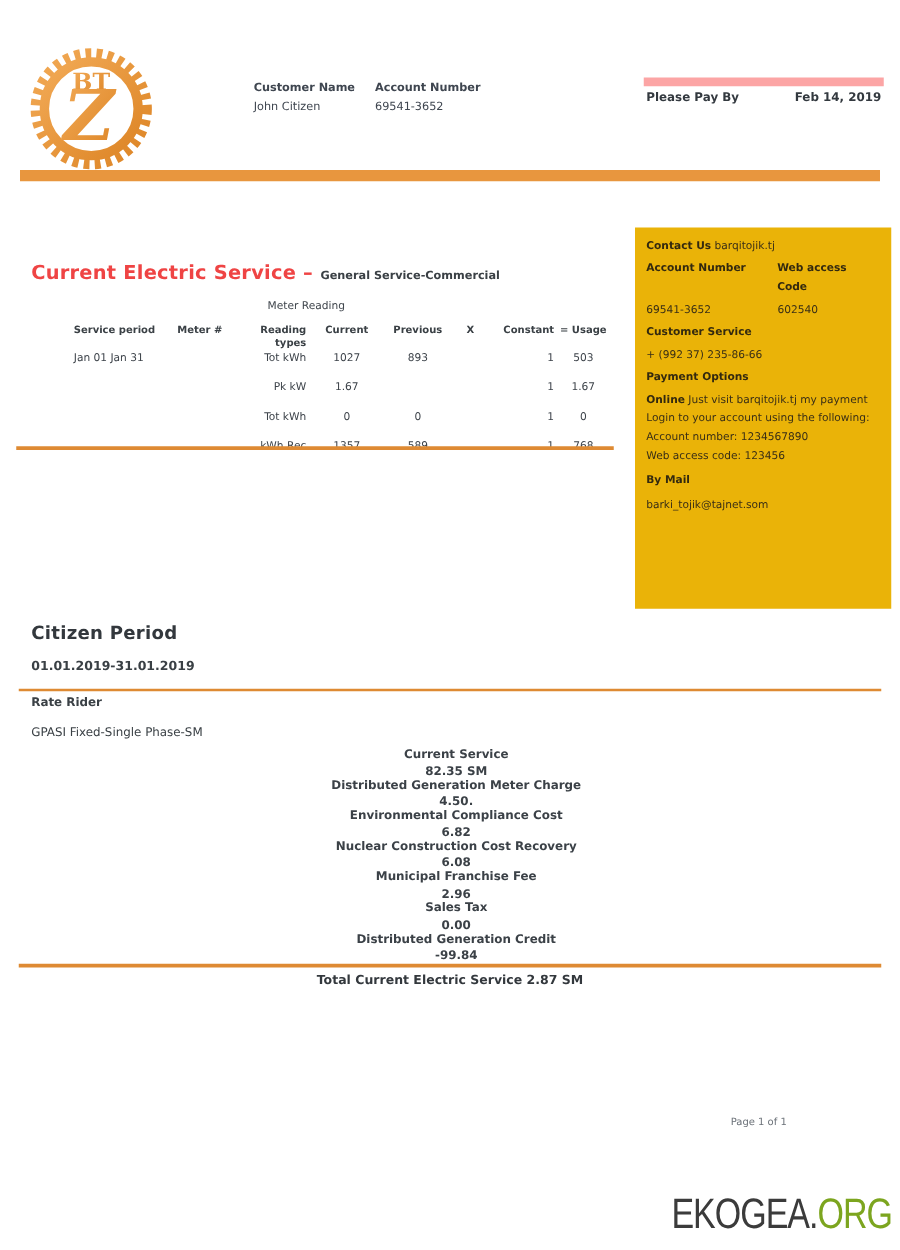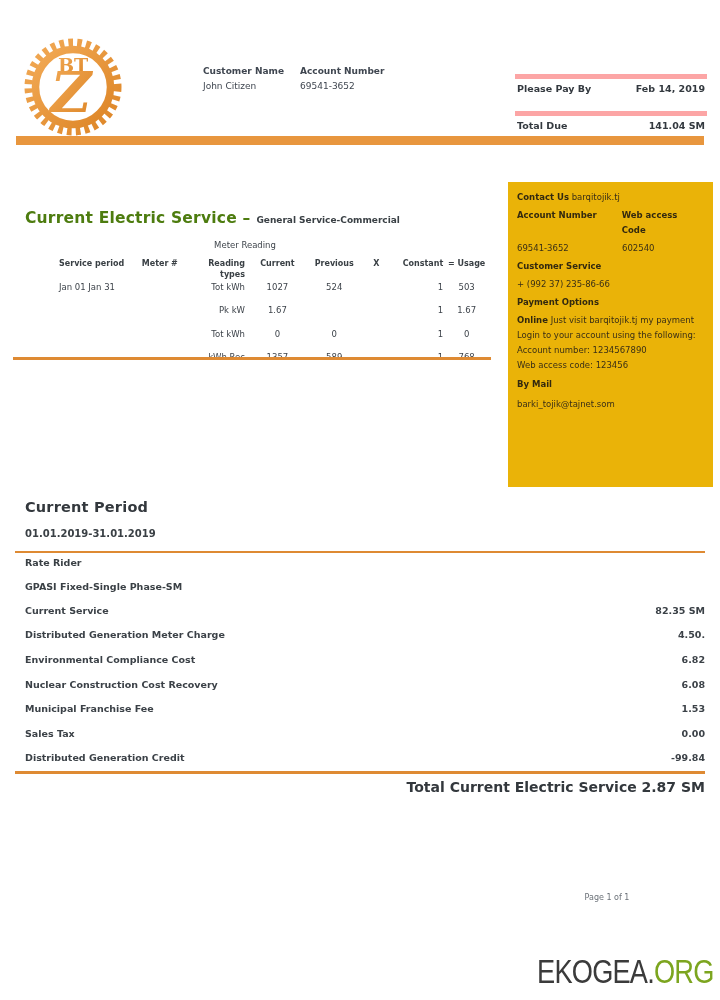--- a/index.html
+++ b/index.html
@@ -9,26 +9,26 @@
 
   
   .logo { position:absolute; left:22px; top:36px; width:102px; height:102px; }
   .hcol { position:absolute; top:64px; font-size:9px; line-height:15px; color:#3f4650; }
   .hcol .lbl { font-weight:bold; }
   .col-name { left:203px; width:92px; }
   .col-acct { left:300px; width:95px; }
   .col-addr { left:400px; width:100px; }
 
   .paybox { position:absolute; left:515px; top:62px; width:192px; font-size:9.5px; color:#33393f; }
-  .paybox .row { display:flex; justify-content:space-between; border-top:5px solid #fca5a5; padding:4px 2px 5px 2px; font-weight:bold;margin-top:12px; }
+  .paybox .row { display:flex; justify-content:space-between; border-top:7px solid #fca5a5; padding:4px 2px 5px 2px; font-weight:bold; }
   .band { position:absolute; left:16px; top:136px; width:688px; height:9px; background:#E8963E; }
 
   
   .svc-title { position:absolute; left:25px; top:209px; display:flex; align-items:baseline; gap:6px; }
-  .svc-title .big { font-size:15.5px; font-weight:bold; color:#4d7c0f; letter-spacing:.2px; }
+  .svc-title .big { font-size:15.5px; font-weight:bold; color:#ef4444; letter-spacing:.2px; }
   .svc-title .small { font-size:9px; font-weight:bold; color:#3a4045; }
   .meter-reading { position:absolute; left:155px; top:240px; width:180px; text-align:center; font-size:8.5px; color:#3f454c; }
 
   .mtable { position:absolute; left:20px; top:258px; width:470px; font-size:8.5px; }
   .mrow { display:flex; height:23.5px; align-items:flex-start;margin-left:39px; }
   .mrow > div { line-height:11px; }
   .c1{width:85px;text-align:left;} .c2{width:50px;text-align:center;}
   .c3{width:72px;text-align:right;padding-right:4px;} .c4{width:62px;text-align:center;}
   .c5{width:62px;text-align:center;} .c6{width:30px;text-align:center;}
   .c7{width:58px;text-align:right;} .c8{width:51px;text-align:center;}
@@ -41,26 +41,26 @@
   .obox .grp { margin-bottom:3px; }
   .obox .two { display:flex; }
   .obox .two > div:first-child { width:105px; }
   .gap1 { height:4px; } .gap2 { height:5px; }
 
   
   .bill-title { position:absolute; left:25px; top:499px; font-size:14.5px; font-weight:bold; color:#33383d; letter-spacing:.2px; }
   .bill-period { position:absolute; left:25px; top:528px; font-size:10px; font-weight:bold; color:#3a4045; }
   .line2 { position:absolute; left:15px; top:551px; width:690px; height:2px; background:#DE8A33; }
   .rate-rider { position:absolute; left:25px; top:557px; font-size:9.5px; font-weight:bold; color:#3a4045; }
-  .rate-plan { position:absolute; left:25px; top:581px; font-size:9.5px; font-weight:bold; color:#3a4045; }
+  .rate-plan { position:absolute; left:25px; top:581px; font-size:9.5px; font-weight:normal; color:#3a4045; }
 
   .charges { position:absolute; left:25px; top:598px; width:680px; }
-  .chrow { display:flex; justify-content:space-between; height:24.6px; align-items:center; font-size:9.5px; font-weight:bold; color:#3b4147; }
+  .chrow { display:flex; justify-content:space-between; height:24.6px; align-items:center; font-size:9.5px; font-weight:bold; color:#3b4147;flex-direction:column; }
   .line3 { position:absolute; left:15px; top:771px; width:690px; height:3px; background:#DE8A33; }
-  .total-line { position:absolute; left:15px; top:779px; width:690px; text-align:right; font-size:14px; font-weight:bold; color:#33383d; }
+  .total-line { position:absolute; left:15px; top:779px; width:690px; text-align:center; font-size:10px; font-weight:bold; color:#33383d; }
 
   
   .pageno { position:absolute; left:557px; top:893px; width:100px; text-align:center; font-size:8px; color:#6b7178; }
   .brand { position:absolute; right:6px; top:952px; font-family:"Liberation Sans", sans-serif; font-size:34px; letter-spacing:-1px; transform:scaleX(0.8); transform-origin:right; white-space:nowrap; }
   .brand .dark { color:#3b3b3b; }
   .brand .green { color:#7CA51F; }
 </style>
 </head>
 <body>
 
@@ -88,24 +88,20 @@
   <div class="hcol col-acct">
     <div class="lbl">Account Number</div>
     <div>69541-3652</div>
   </div>
 
   <div class="paybox">
     <div class="row">
       <span>Please Pay By</span>
       <span>Feb 14, 2019</span>
     </div>
-    <div class="row">
-      <span>Total Due</span>
-      <span>141.04 SM</span>
-    </div>
   </div>
 
   <div class="band"></div>
 
   <div class="svc-title">
     <span class="big">Current Electric Service –</span>
     <span class="small">General Service-Commercial</span>
   </div>
   <div class="meter-reading">Meter Reading</div>
 
@@ -118,21 +114,21 @@
       <div class="c5">Previous</div>
       <div class="c6">X</div>
       <div class="c7">Constant</div>
       <div class="c8">= Usage</div>
     </div>
     <div class="mrow">
       <div class="c1">Jan 01 Jan 31</div>
       <div class="c2"></div>
       <div class="c3">Tot kWh</div>
       <div class="c4">1027</div>
-      <div class="c5">524</div>
+      <div class="c5">893</div>
       <div class="c6"></div>
       <div class="c7">1</div>
       <div class="c8">503</div>
     </div>
     <div class="mrow">
       <div class="c1"></div>
       <div class="c2"></div>
       <div class="c3">Pk kW</div>
       <div class="c4">1.67</div>
       <div class="c5"></div>
@@ -185,21 +181,21 @@
     </div>
     <div>Login to your account using the following:</div>
     <div>Account number: 1234567890</div>
     <div>Web access code: 123456</div>
     <div class="gap1"></div>
     <div class="b">By Mail</div>
     <div class="gap2"></div>
     <div>barki_tojik@tajnet.som</div>
   </div>
 
-  <div class="bill-title">Current Period</div>
+  <div class="bill-title">Citizen Period</div>
   <div class="bill-period">01.01.2019-31.01.2019</div>
   <div class="line2"></div>
   <div class="rate-rider">Rate Rider</div>
   <div class="rate-plan">GPASI Fixed-Single Phase-SM</div>
 
   <div class="charges">
     <div class="chrow">
       <span>Current Service</span>
       <span>82.35 SM</span>
     </div>
@@ -210,21 +206,21 @@
     <div class="chrow">
       <span>Environmental Compliance Cost</span>
       <span>6.82</span>
     </div>
     <div class="chrow">
       <span>Nuclear Construction Cost Recovery</span>
       <span>6.08</span>
     </div>
     <div class="chrow">
       <span>Municipal Franchise Fee</span>
-      <span>1.53</span>
+      <span>2.96</span>
     </div>
     <div class="chrow">
       <span>Sales Tax</span>
       <span>0.00</span>
     </div>
     <div class="chrow">
       <span>Distributed Generation Credit</span>
       <span>-99.84</span>
     </div>
   </div>

